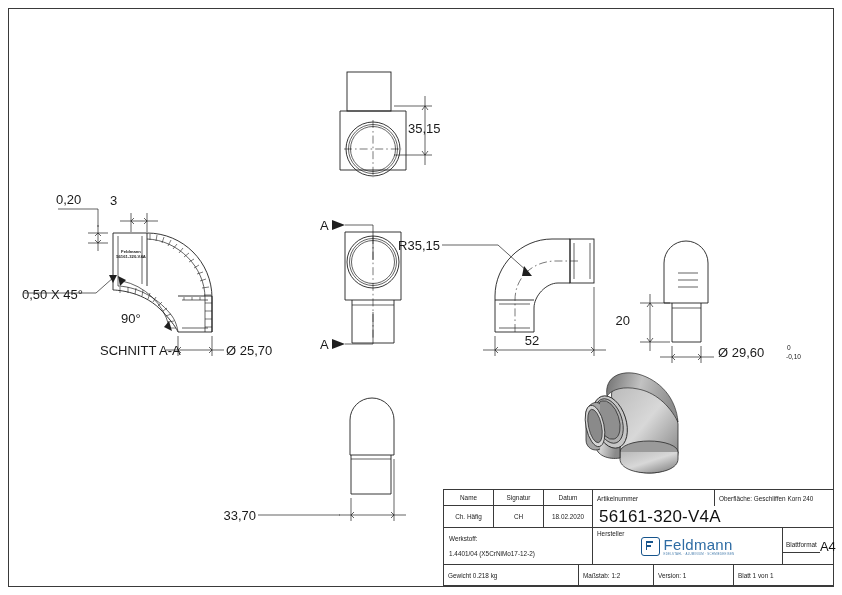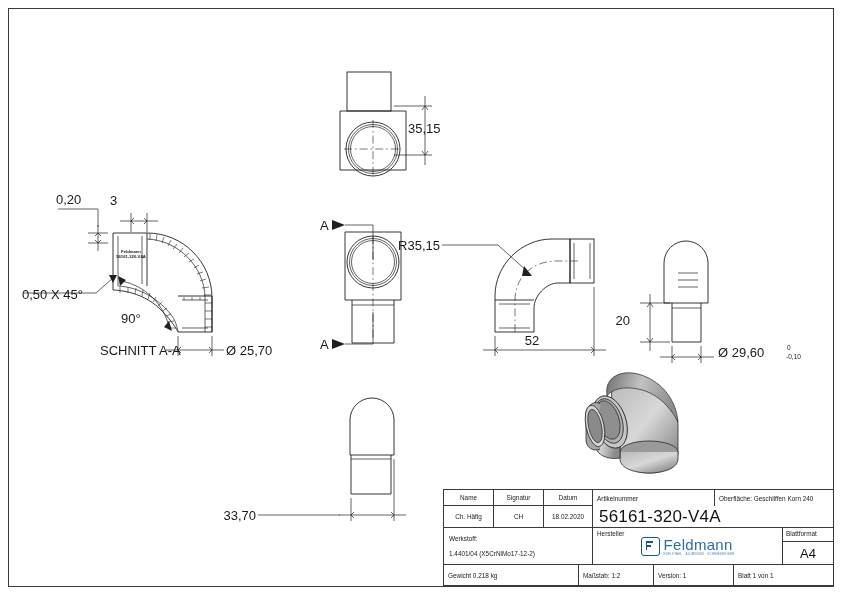--- a/index.html
+++ b/index.html
@@ -315,21 +315,21 @@
         <span class="logo-wrap">
           <span class="logo-mark">
               <i></i>
             </span>
           <span class="logo-col">
             <span class="logo-text">Feldmann</span>
             <span class="logo-sub">EDELSTAHL · ALUMINIUM · SCHMIEDEEISEN</span>
           </span>
         </span>
       </div>
-      <div class="cell last" style="width:50px;flex-direction:column;align-items:center;justify-content:flex-start;padding:0;">
+      <div class="cell last" style="width:50px;flex-direction:row;align-items:center;justify-content:flex-start;padding:0;">
         <span style="display:block;width:100%;box-sizing:border-box;border-bottom:1px solid #3a3a3a;padding:2px 3px;height:14px;">Blattformat</span>
         <span class="a4" style="display:flex;align-items:center;justify-content:center;width:100%;height:22px;">A4</span>
       </div>
     </div>
 
     <div class="row" style="height:20px;">
       <div class="cell nb" style="width:135px;">
         <span>Gewicht 0.218 kg</span>
       </div>
       <div class="cell nb" style="width:75px;">

